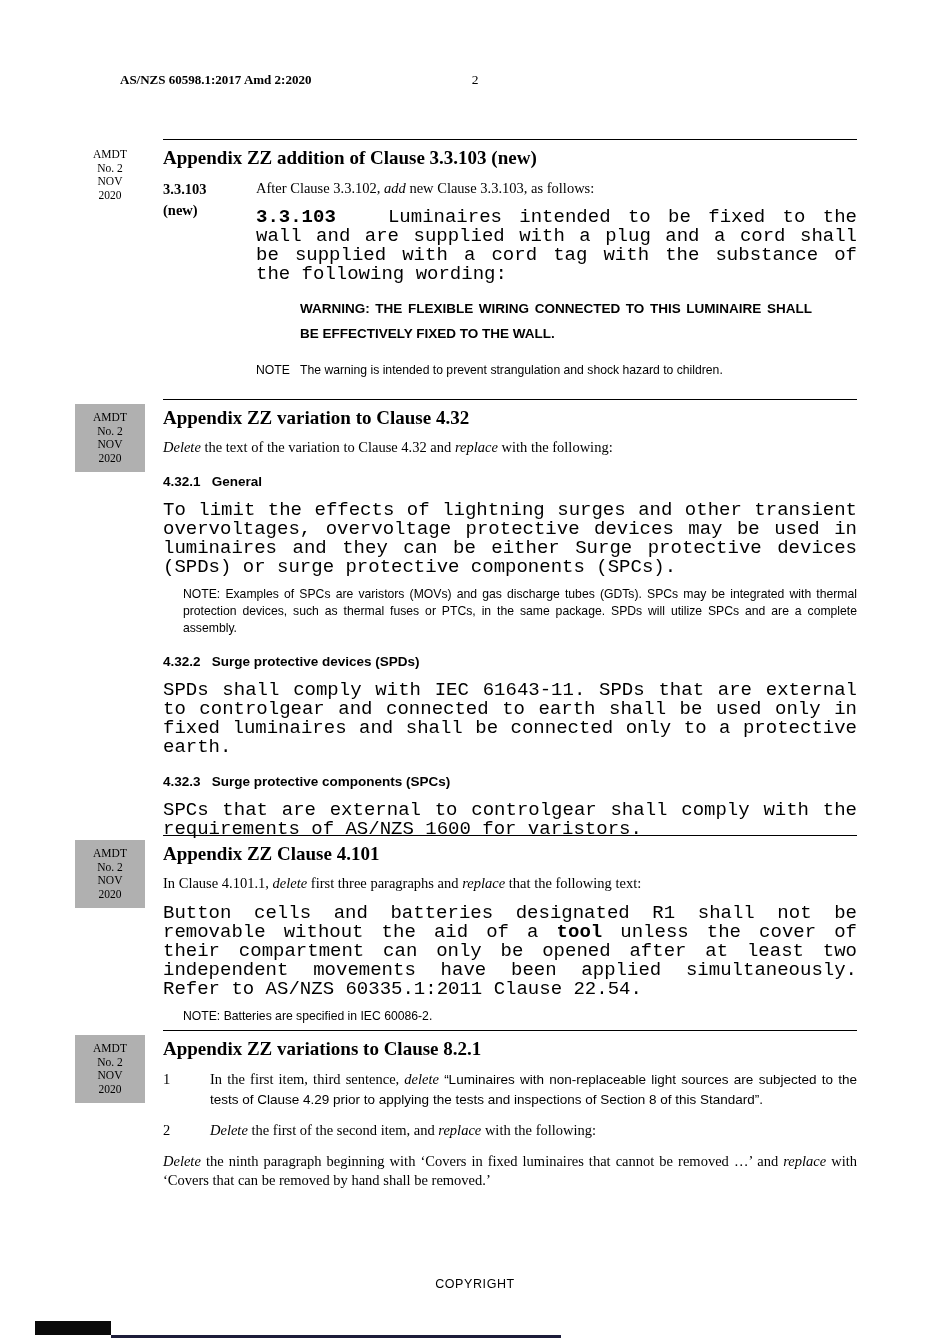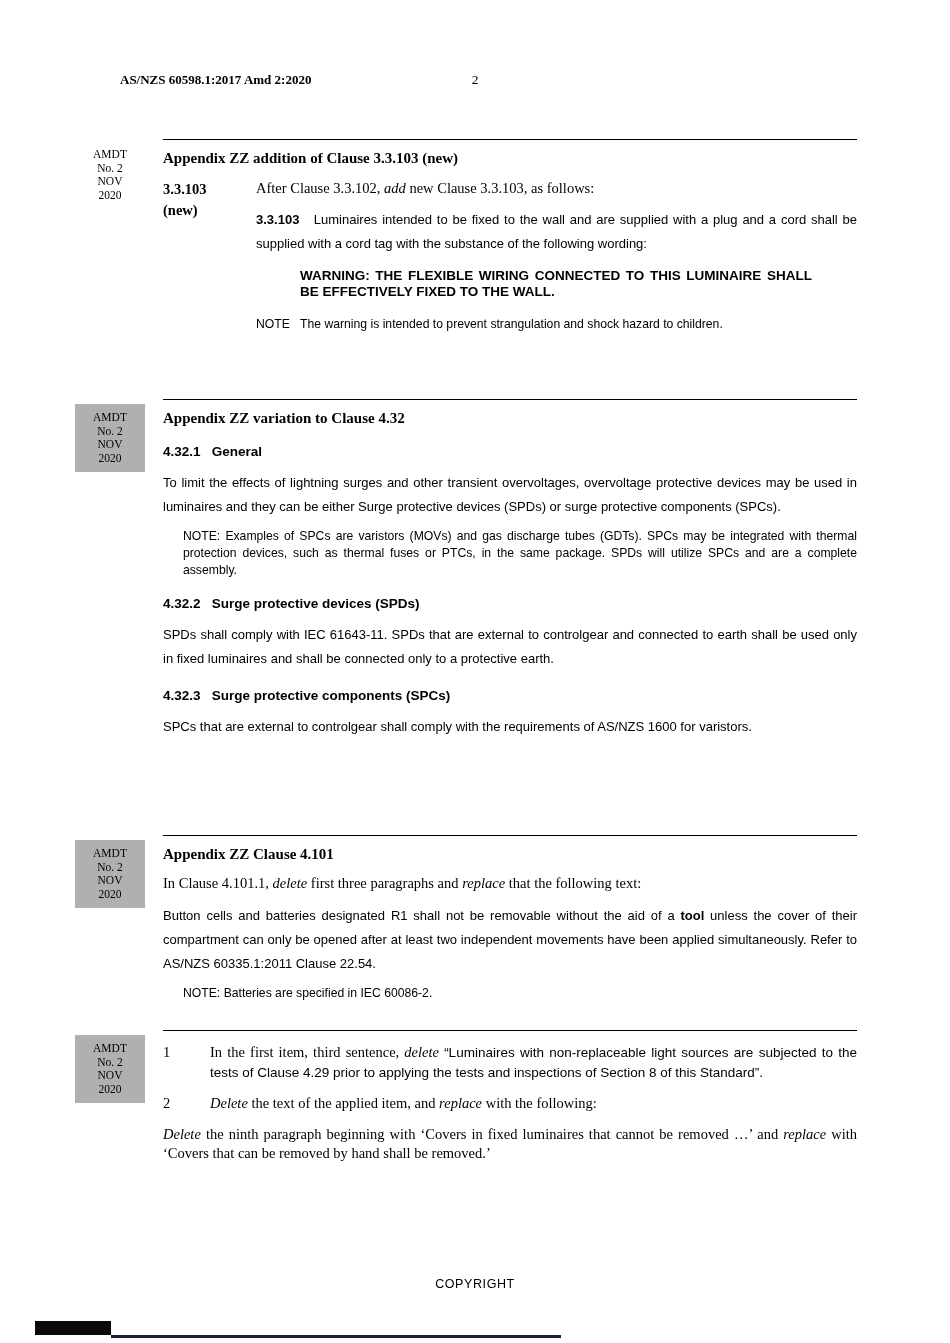--- a/index.html
+++ b/index.html
@@ -23,28 +23,28 @@
   .amdt.boxed { background:#b0b0b0; }
   .amdt.m1 { top:141px; }
   .amdt.m2 { top:404px; }
   .amdt.m3 { top:840px; }
   .amdt.m4 { top:1035px; }
 
   
   .section { position:absolute; left:128px; width:694px; border-top:1.4px solid #000; }
   .s1 { top:139px; } .s2 { top:399px; } .s3 { top:835px; } .s4 { top:1030px; }
 
-  .h-section { font-family:"Liberation Serif", serif; font-weight:bold; font-size:15px; line-height:18px; margin-top:9px; }
+  .h-section { font-family:"Liberation Serif", serif; font-weight:bold; font-size:19px; line-height:18px; margin-top:9px; }
   .serif-p  { font-family:"Liberation Serif", serif; font-size:14.5px; line-height:19px; margin-top:11px; }
   .mt0 { margin-top:0; }
   .sub-h    { font-family:"Liberation Sans", sans-serif; font-weight:bold; font-size:13.5px; line-height:17px; margin-top:16px; }
-  .sans-p   { font-family:Liberation Sans, sans-serif; font-size:13px; line-height:24px; margin-top:11px; text-align:justify; }
+  .sans-p   { font-family:Liberation Mono, monospace; font-size:19px; line-height:19px; margin-top:11px; text-align:justify; }
   .note     { font-family:"Liberation Sans", sans-serif; font-size:12.2px; line-height:17px; margin-top:9px; text-align:justify; }
   .note.indent { margin-left:20px; }
-  .warning  { font-family:"Liberation Sans", sans-serif; font-weight:bold; font-size:13.5px; line-height:16px;
+  .warning  { font-family:"Liberation Sans", sans-serif; font-weight:bold; font-size:13.5px; line-height:25px;
               margin:12px 45px 16px 44px; text-align:justify; }
 
   
   .i { font-style:italic; }
   .b { font-weight:bold; }
   .sans { font-family:"Liberation Sans", sans-serif; font-size:13.5px; }
 
   
   .clause-block { display:flex; margin-top:12px; }
   .clause-label { width:93px; flex:0 0 93px; font-weight:bold; font-size:14.5px; line-height:21px; }
@@ -110,44 +110,46 @@
         <p class="serif-p mt0"><span>After Clause 3.3.102, </span><span class="i">add</span><span> new Clause 3.3.103, as follows:</span></p>
         <p class="sans-p"><span class="b">3.3.103</span><span>&nbsp;&nbsp;&nbsp;Luminaires intended to be fixed to the wall and are supplied with a plug and a cord shall be supplied with a cord tag with the substance of the following wording:</span></p>
         <p class="warning">WARNING: THE FLEXIBLE WIRING CONNECTED TO THIS LUMINAIRE SHALL BE EFFECTIVELY FIXED TO THE WALL.</p>
         <p class="note">NOTE&nbsp;&nbsp;&nbsp;The warning is intended to prevent strangulation and shock hazard to children.</p>
       </div>
     </div>
   </section>
 
   <section class="section s2">
     <h2 class="h-section">Appendix ZZ variation to Clause 4.32</h2>
+    <p class="serif-p"><span class="i">Delete</span><span> the text of the variation to Clause 4.32 and </span><span class="i">replace</span><span> with the following:</span></p>
     <h3 class="sub-h">4.32.1&nbsp;&nbsp;&nbsp;General</h3>
     <p class="sans-p">To limit the effects of lightning surges and other transient overvoltages, overvoltage protective devices may be used in luminaires and they can be either Surge protective devices (SPDs) or surge protective components (SPCs).</p>
     <p class="note indent">NOTE: Examples of SPCs are varistors (MOVs) and gas discharge tubes (GDTs). SPCs may be integrated with thermal protection devices, such as thermal fuses or PTCs, in the same package. SPDs will utilize SPCs and are a complete assembly.</p>
     <h3 class="sub-h">4.32.2&nbsp;&nbsp;&nbsp;Surge protective devices (SPDs)</h3>
     <p class="sans-p">SPDs shall comply with IEC 61643-11. SPDs that are external to controlgear and connected to earth shall be used only in fixed luminaires and shall be connected only to a protective earth.</p>
     <h3 class="sub-h">4.32.3&nbsp;&nbsp;&nbsp;Surge protective components (SPCs)</h3>
     <p class="sans-p">SPCs that are external to controlgear shall comply with the requirements of AS/NZS 1600 for varistors.</p>
   </section>
 
   <section class="section s3">
     <h2 class="h-section">Appendix ZZ Clause 4.101</h2>
     <p class="serif-p"><span>In Clause 4.101.1, </span><span class="i">delete</span><span> first three paragraphs and </span><span class="i">replace</span><span> that the following text:</span></p>
     <p class="sans-p"><span>Button cells and batteries designated R1 shall not be removable without the aid of a </span><span class="b">tool</span><span> unless the cover of their compartment can only be opened after at least two independent movements have been applied simultaneously. Refer to AS/NZS 60335.1:2011 Clause 22.54.</span></p>
     <p class="note indent">NOTE: Batteries are specified in IEC 60086-2.</p>
   </section>
 
   <section class="section s4">
+    <h2 class="h-section">Appendix ZZ variations to Clause 8.2.1</h2>
     <div class="item">
       <div class="item-num">1</div>
       <div class="item-text"><span>In the first item, third sentence, </span><span class="i">delete</span><span> </span><span class="sans">“Luminaires with non-replaceable light sources are subjected to the tests of Clause 4.29 prior to applying the tests and inspections of Section 8 of this Standard”.</span></div>
     </div>
     <div class="item">
       <div class="item-num">2</div>
-      <div class="item-text"><span class="i">Delete</span><span> the text of the applied item, and </span><span class="i">replace</span><span> with the following:</span></div>
+      <div class="item-text"><span class="i">Delete</span><span> the first of the second item, and </span><span class="i">replace</span><span> with the following:</span></div>
     </div>
     <p class="item-sub"><span class="i">Delete</span><span> the ninth paragraph beginning with ‘Covers in fixed luminaires that cannot be removed …’ and </span><span class="i">replace</span><span> with ‘Covers that can be removed by hand shall be removed.’</span></p>
   </section>
 
   <div class="footer">COPYRIGHT</div>
 
   <div class="artifact-bar"></div>
   <div class="artifact-line"></div>
 
 </div>

